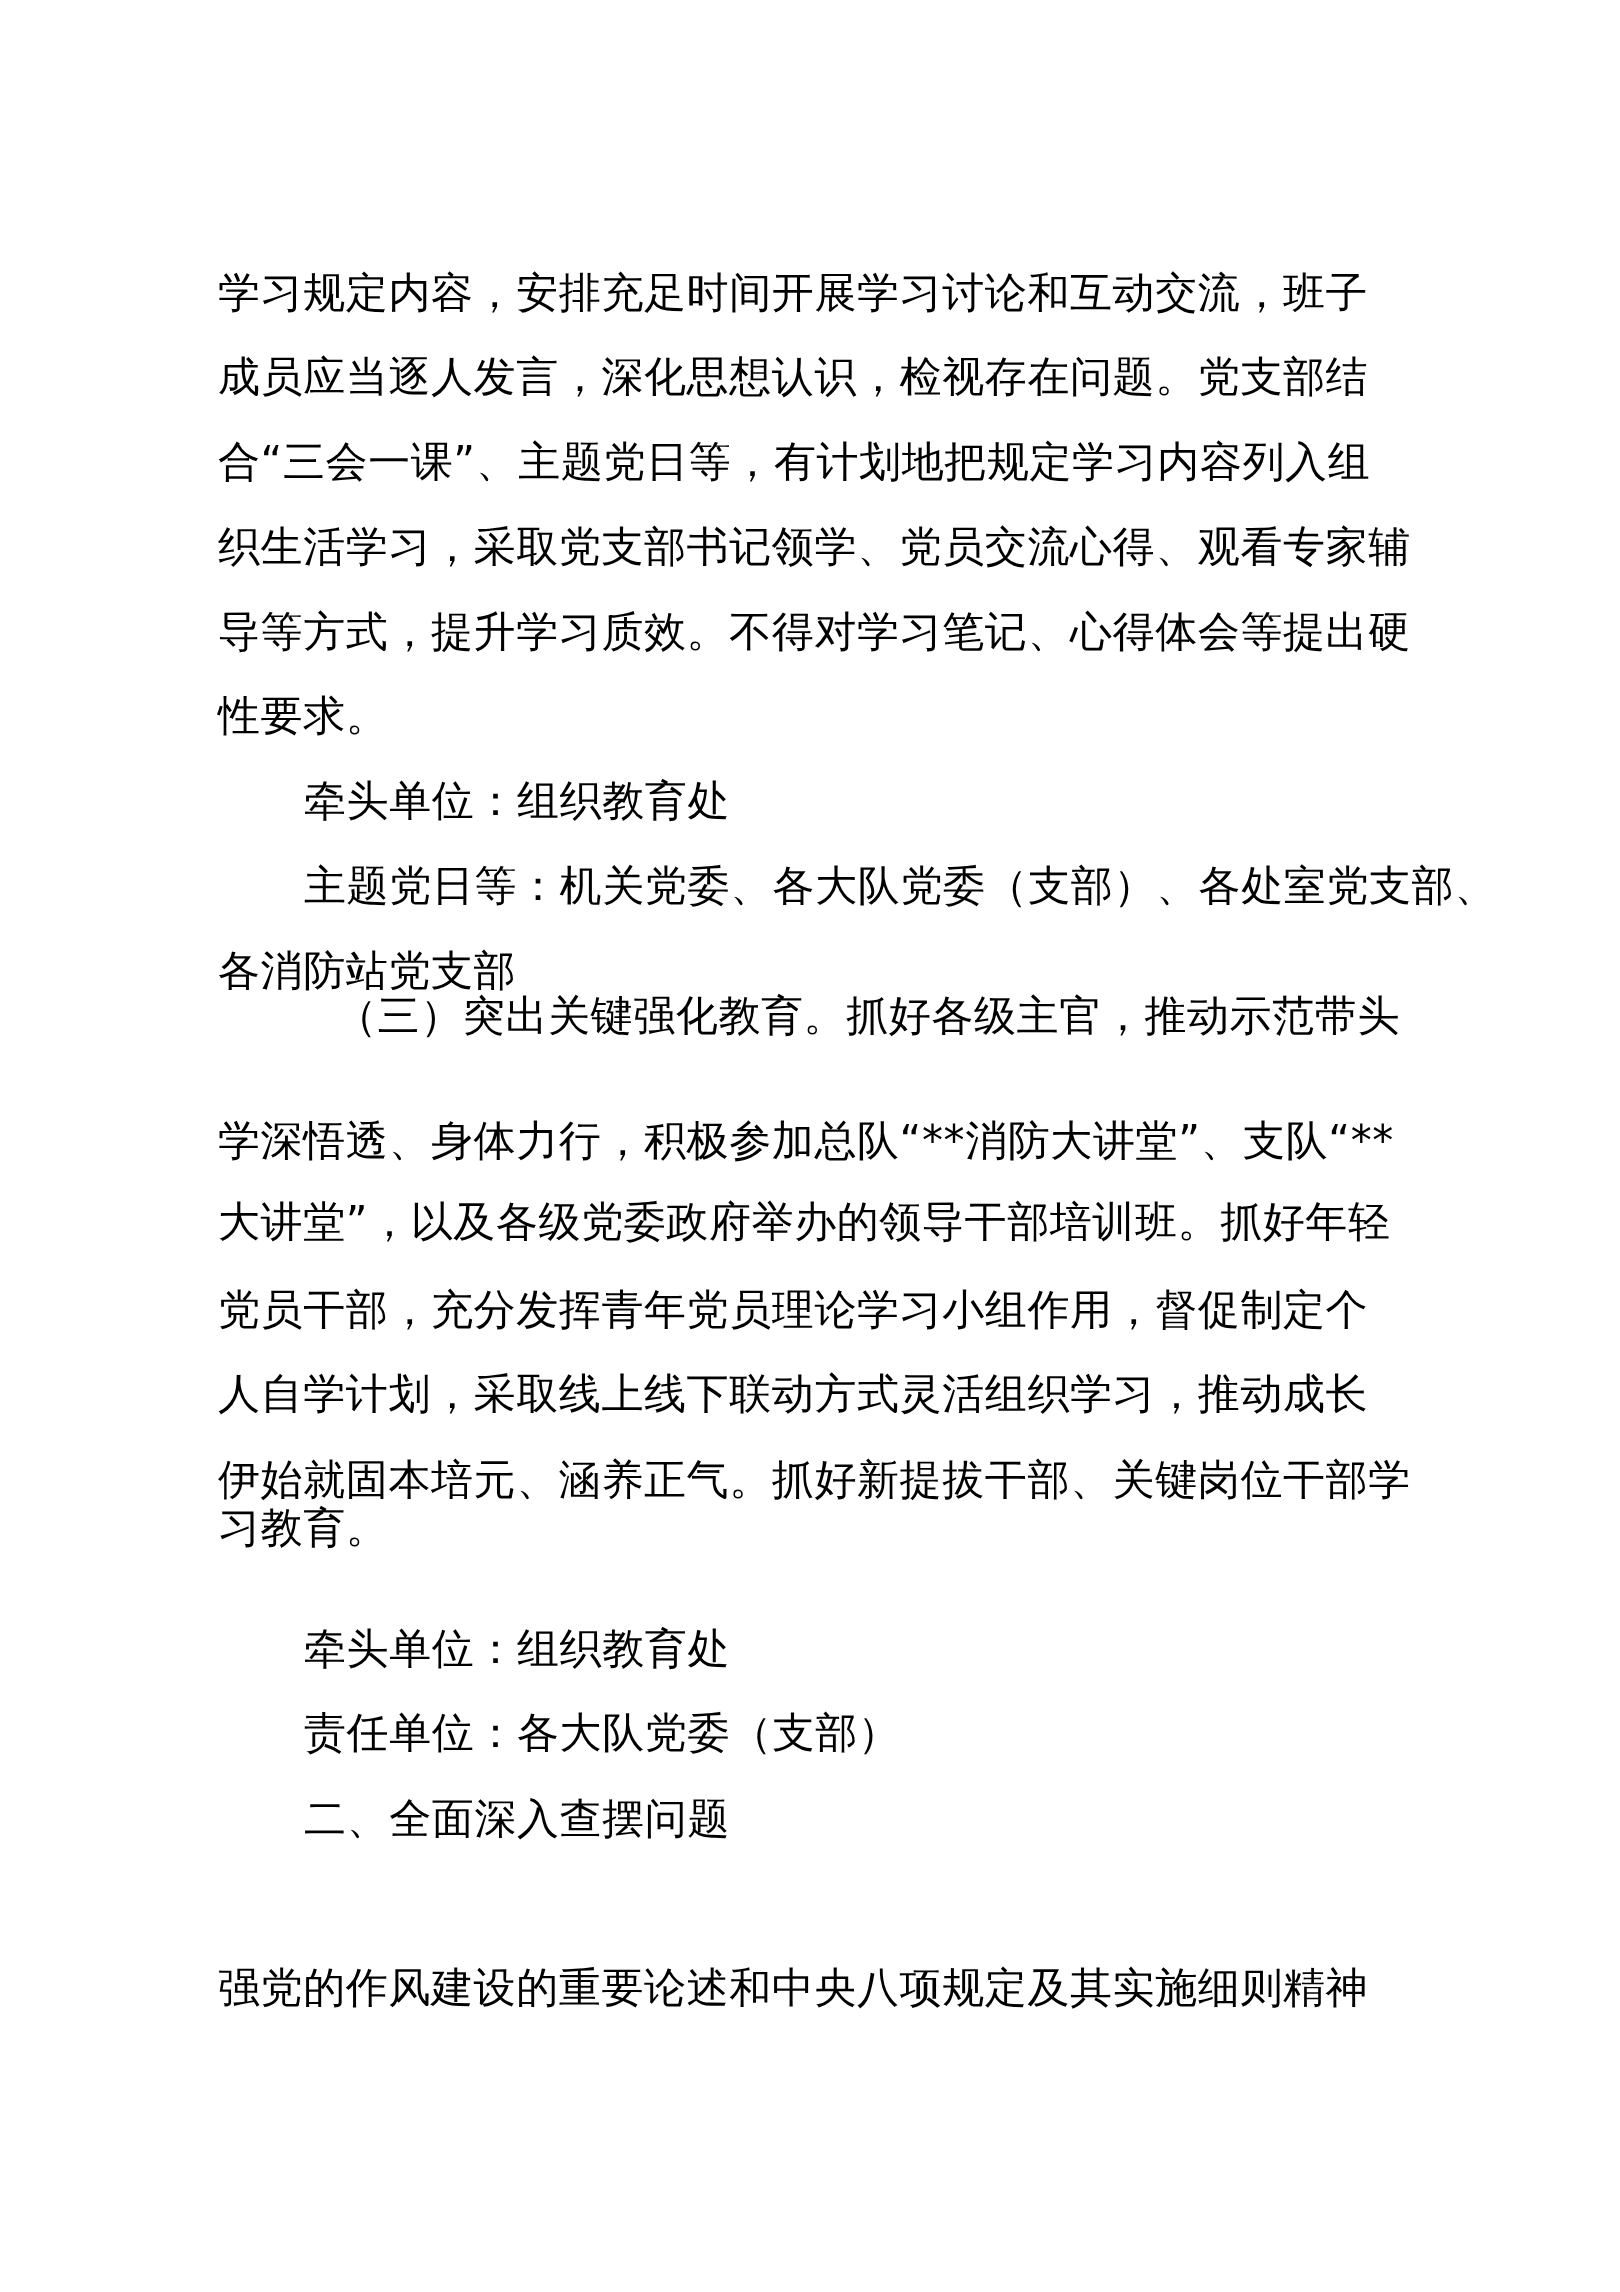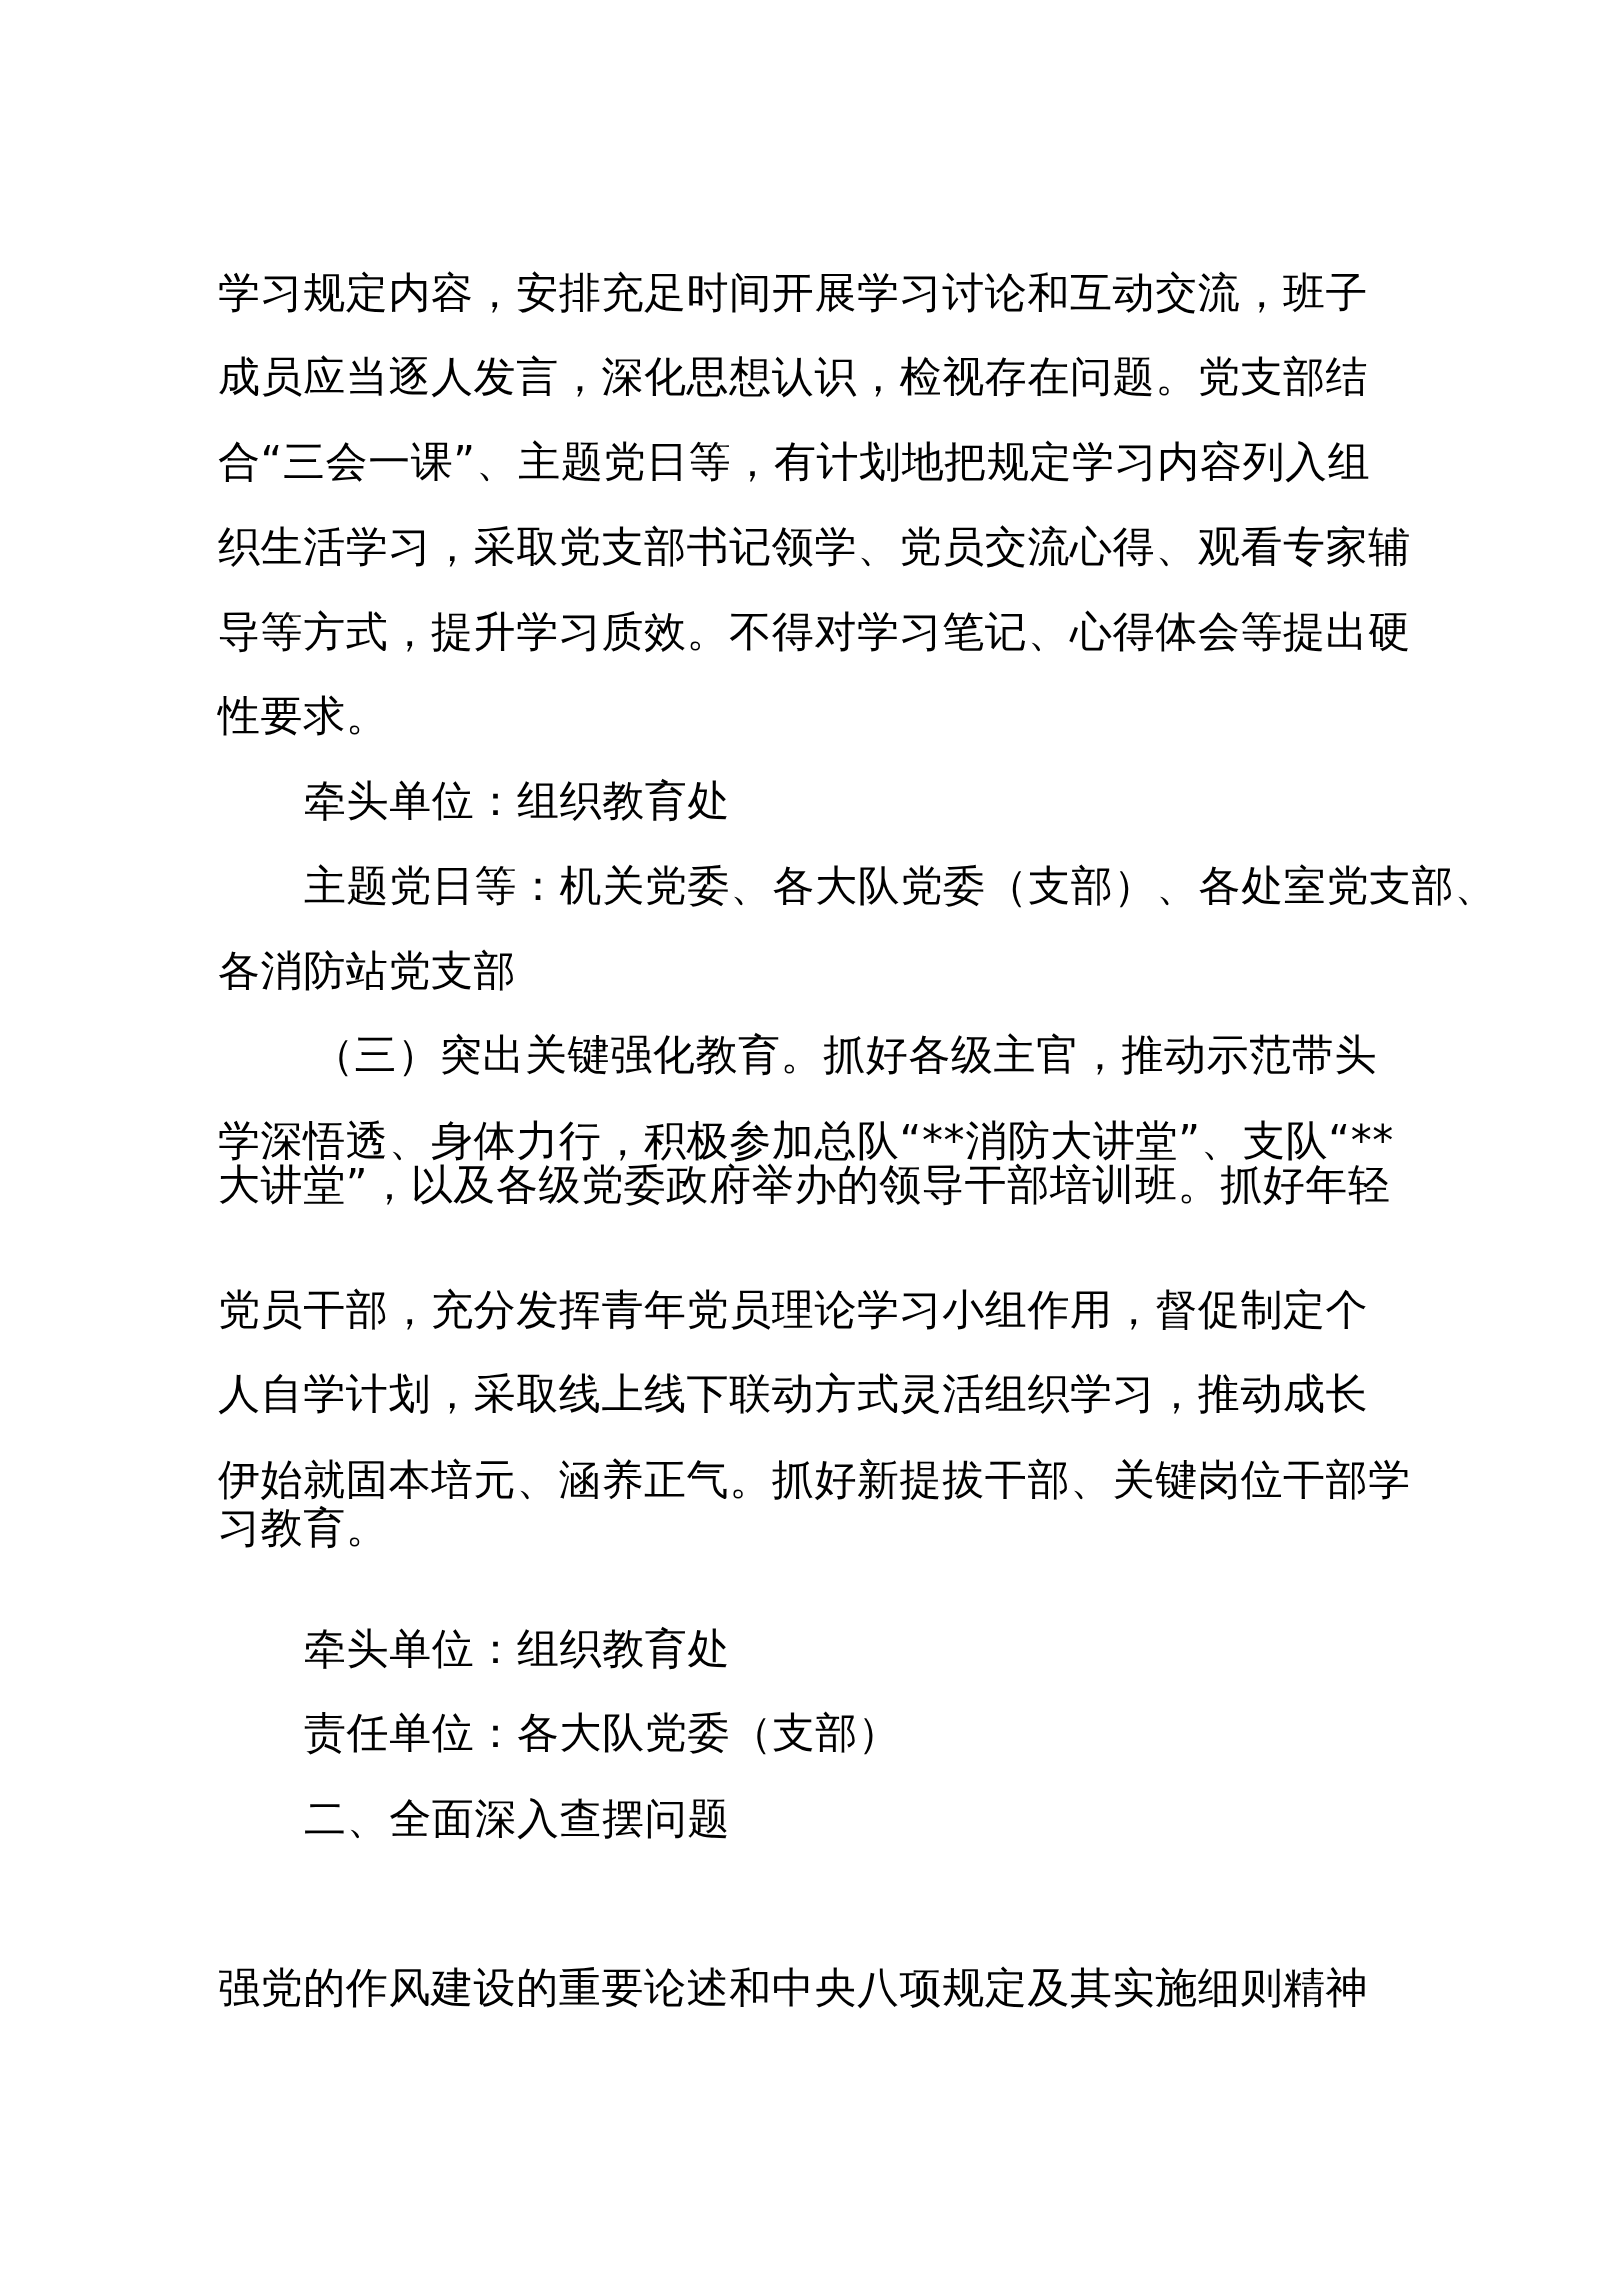--- a/index.html
+++ b/index.html
@@ -40,23 +40,23 @@
 <div class="page">
   <div class="line" style="top:263px;">学习规定内容，安排充足时间开展学习讨论和互动交流，班子</div>
   <div class="line" style="top:347px;">成员应当逐人发言，深化思想认识，检视存在问题。党支部结</div>
   <div class="line" style="top:432px;">合“三会一课”、主题党日等，有计划地把规定学习内容列入组</div>
   <div class="line" style="top:517px;">织生活学习，采取党支部书记领学、党员交流心得、观看专家辅</div>
   <div class="line" style="top:602px;">导等方式，提升学习质效。不得对学习笔记、心得体会等提出硬</div>
   <div class="line" style="top:686px;">性要求。</div>
   <div class="line indent2" style="top:771px;">牵头单位：组织教育处</div>
   <div class="line indent2" style="top:856px;">主题党日等：机关党委、各大队党委（支部）、各处室党支部、</div>
   <div class="line" style="top:941px;">各消防站党支部</div>
-  <div class="line indent-sub" style="top:1025px;">（三）突出关键强化教育。抓好各级主官，推动示范带头</div>
+  <div class="line indent-sub" style="top:986px;margin-left:23px;">（三）突出关键强化教育。抓好各级主官，推动示范带头</div>
   <div class="line" style="top:1111px;">学深悟透、身体力行，积极参加总队“**消防大讲堂”、支队“**</div>
-  <div class="line" style="top:1155px;">大讲堂”，以及各级党委政府举办的领导干部培训班。抓好年轻</div>
+  <div class="line" style="top:1192px;">大讲堂”，以及各级党委政府举办的领导干部培训班。抓好年轻</div>
   <div class="line" style="top:1280px;">党员干部，充分发挥青年党员理论学习小组作用，督促制定个</div>
   <div class="line" style="top:1364px;">人自学计划，采取线上线下联动方式灵活组织学习，推动成长</div>
   <div class="line" style="top:1450px;">伊始就固本培元、涵养正气。抓好新提拔干部、关键岗位干部学</div>
   <div class="line" style="top:1498px;">习教育。</div>
   <div class="line indent2" style="top:1619px;">牵头单位：组织教育处</div>
   <div class="line indent2" style="top:1703px;">责任单位：各大队党委（支部）</div>
   <div class="line indent2" style="top:1789px;">二、全面深入查摆问题</div>
   <div class="line" style="top:1958px;">强党的作风建设的重要论述和中央八项规定及其实施细则精神</div>
 </div>
 

